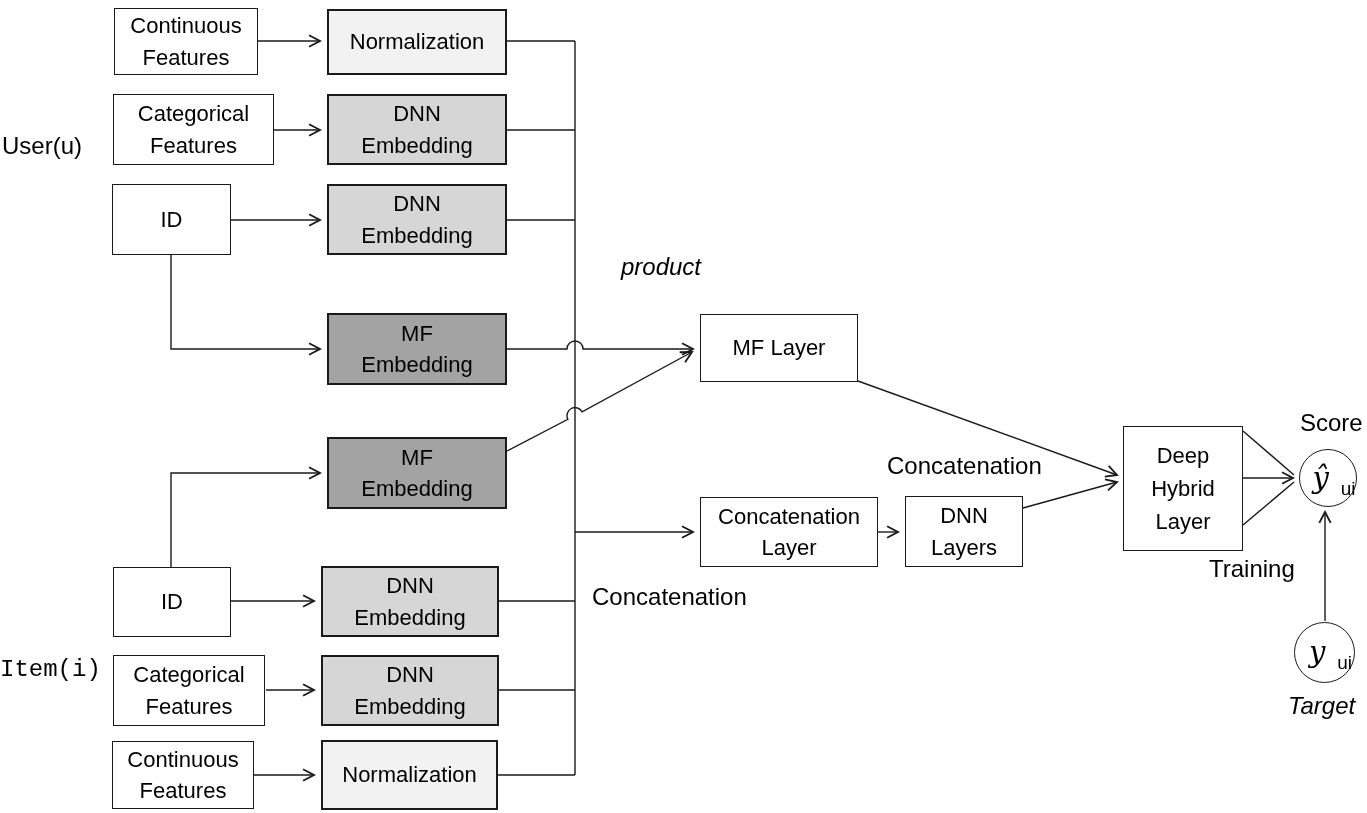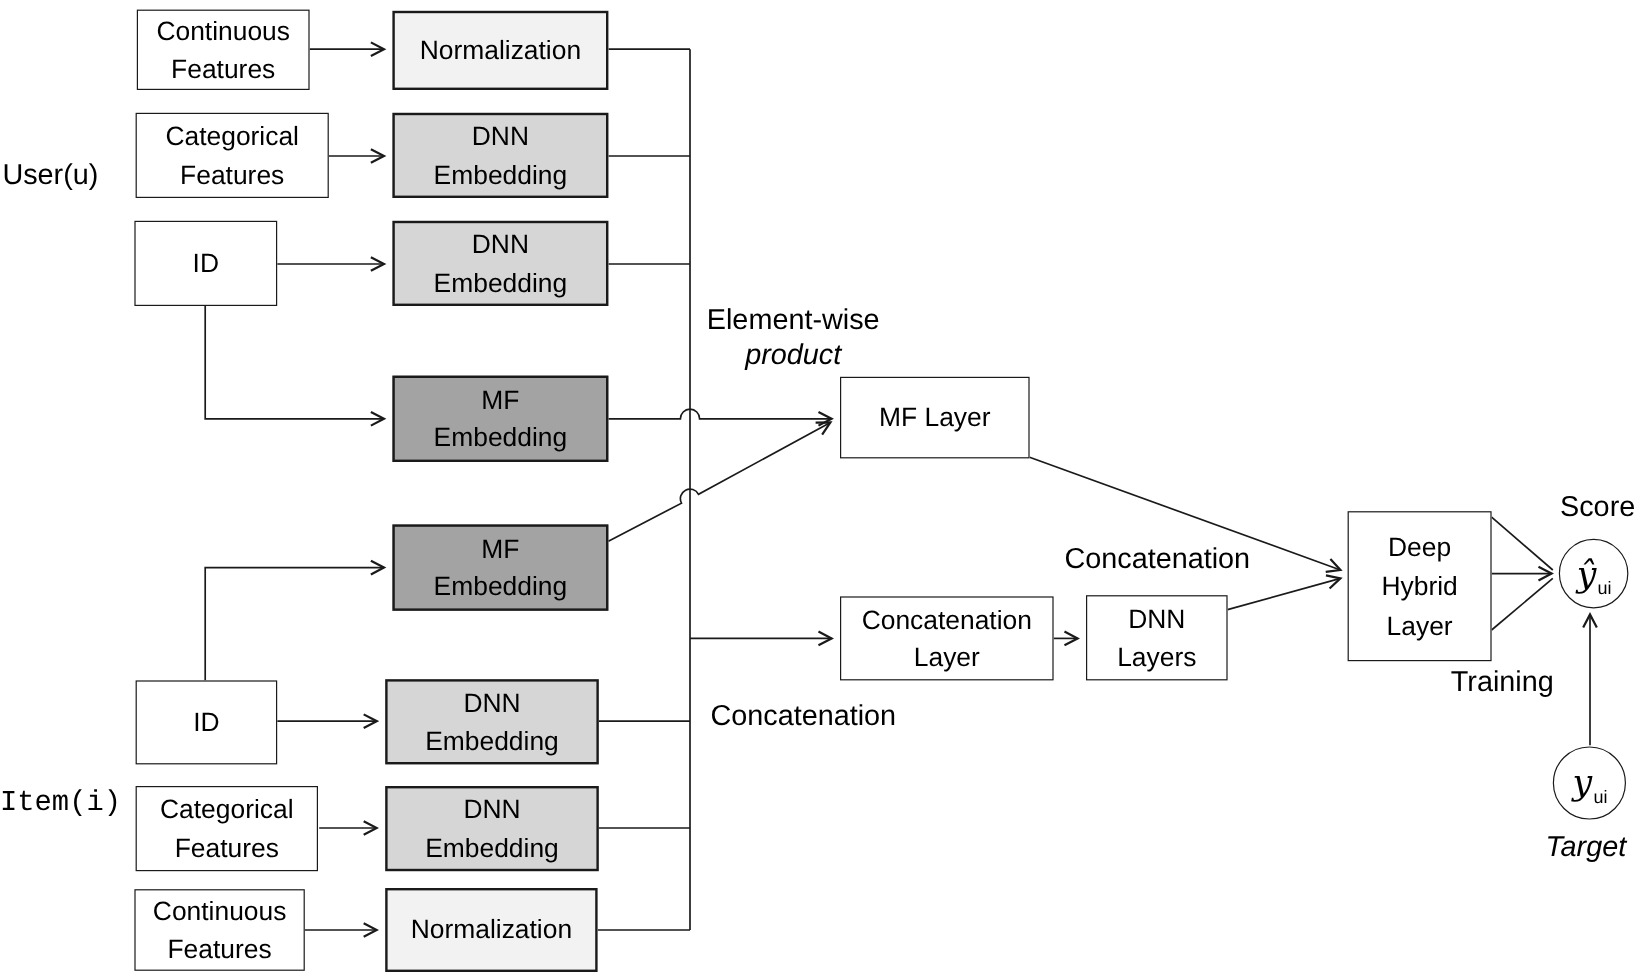--- a/index.html
+++ b/index.html
@@ -32,22 +32,22 @@
   .lbl-center{text-align:center;white-space:normal;}
   .circle{
     position:absolute;z-index:2;border:1.5px solid var(--line);border-radius:50%;
     background:var(--box-white);display:flex;align-items:center;justify-content:center;
     box-sizing:border-box;
   }
   .math{
     font-family:"DejaVu Serif", serif;font-style:italic;font-size:29px;line-height:1;
   }
   .sub{
-    font-family:"Liberation Sans", sans-serif;font-style:normal;font-size:15px;
-    line-height:1;position:relative;top:7px;left:1px;
+    font-family:"Liberation Sans", sans-serif;font-style:normal;font-size:19px;
+    line-height:1;position:relative;top:7px;left:12px;
   }
 </style>
 </head>
 <body>
 
 <div id="canvas">
 
   <svg id="wires" viewBox="0 0 1367 813" xmlns="http://www.w3.org/2000/svg">
     <defs>
       <marker id="arrow" viewBox="0 0 10 10" refX="8.6" refY="5" markerWidth="11" markerHeight="11" orient="auto-start-reverse">
@@ -141,21 +141,20 @@
   </div>
   <div class="box" style="left:112px;top:741px;width:142px;height:68px;">
     <span>Continuous</span>
     <span>Features</span>
   </div>
   <div class="box b-light" style="left:321px;top:740px;width:177px;height:70px;">
     <span>Normalization</span>
   </div>
 
   <div class="lbl lbl-center" style="left:565px;top:253px;width:192px;">
-    <span style="display:block;">Element-wise</span>
     <span style="display:block;font-style:italic;">product</span>
   </div>
   <div class="lbl" style="left:592px;top:583px;">Concatenation</div>
   <div class="lbl" style="left:887px;top:452px;">Concatenation</div>
 
   <div class="box" style="left:700px;top:314px;width:158px;height:68px;">
     <span>MF Layer</span>
   </div>
   <div class="box" style="left:700px;top:497px;width:178px;height:70px;">
     <span>Concatenation</span>

